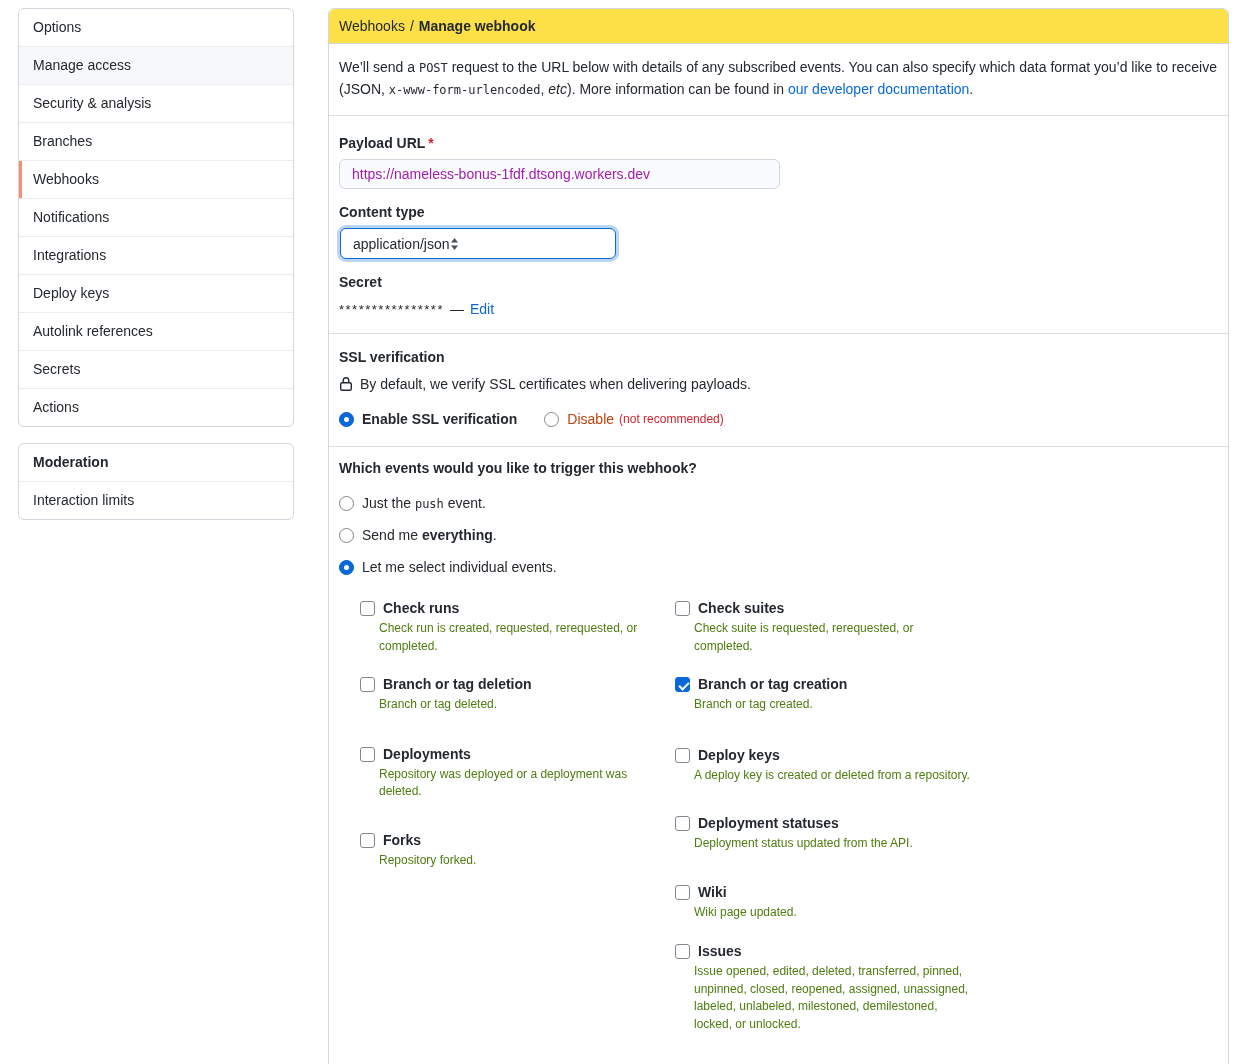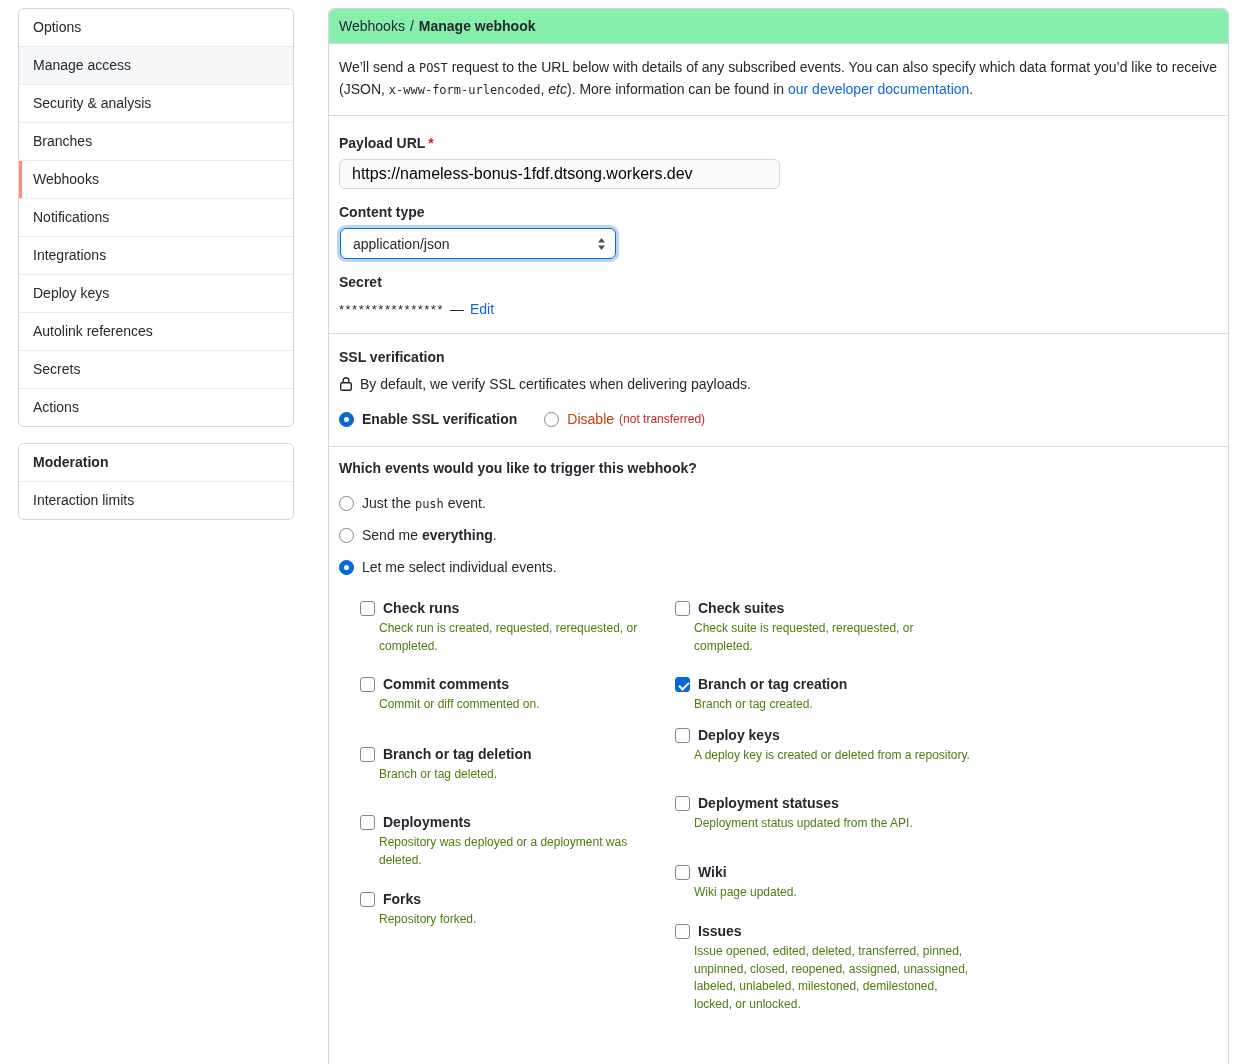--- a/index.html
+++ b/index.html
@@ -16,38 +16,38 @@
   .side-item { display:block; padding:9px 14px; font-size:14px; line-height:19px; color:#24292f;
                text-decoration:none; border-top:1px solid #eaecf0; cursor:pointer; }
   .side-box > .side-item:first-child, .side-box > a:first-of-type:first-child { border-top:0; }
   .side-box > :first-child { border-top:0; }
   .side-item.highlighted { background:#f6f8fa; }
   .side-item.active { box-shadow:inset 3px 0 0 #fd8c73; }
   .side-header { font-weight:700; cursor:default; }
 
   
   .panel { flex:1; border:1px solid #d0d7de; border-radius:6px; background:#fff; min-height:1100px; }
-  .panel-header { background:#86efac; border-bottom:1px solid #d0d7de; border-radius:6px 6px 0 0;
+  .panel-header { background:#fde047; border-bottom:1px solid #d0d7de; border-radius:6px 6px 0 0;
                   padding:9px 10px; font-size:14px; }
   .crumb-link { color:#24292f; text-decoration:none; cursor:pointer; }
   .crumb-sep { margin:0 5px; }
   .crumb-current { font-weight:600; }
 
   .panel-desc { padding:13px 10px 14px; border-bottom:1px solid #d8dee4; font-size:14px; line-height:21px; }
   .inline-code { font-family:"DejaVu Sans Mono","Liberation Mono",monospace; font-size:12px; }
   .em { font-style:italic; }
   .link { color:#0969da; text-decoration:none; cursor:pointer; }
 
   .section { padding-left:10px; padding-right:10px; }
   .form-section { padding-top:4px; padding-bottom:16px; border-bottom:1px solid #d8dee4; }
   .field-label { display:block; font-weight:600; font-size:14px; margin:15px 0 8px; }
   .req { color:#cf222e; margin-left:3px; }
-  .text-input { width:441px; height:30px; padding:5px 12px; font:inherit; font-size:16px; color:#000000;
+  .text-input { width:441px; height:30px; padding:5px 12px; font:inherit; font-size:14px; color:#a21caf;
                 background:#fafbfc; border:1px solid #d0d7de; border-radius:6px; outline:none; }
-  .select { width:276px; height:31px; display:flex; align-items:center; justify-content:space-between;
+  .select { width:276px; height:31px; display:flex; align-items:center; justify-content:flex-start;
             padding:0 9px 0 12px; border:1px solid #0969da; border-radius:6px; background:#fff;
             box-shadow:0 0 0 3px rgba(9,105,218,0.28); font-size:14px; cursor:pointer; margin-left:1px; }
   .secret-row { margin-top:11px; display:flex; align-items:center; gap:6px; font-size:14px; }
   .masked { letter-spacing:1.5px; font-size:13px; }
 
   .ssl-section { padding-top:15px; padding-bottom:19px; border-bottom:1px solid #d8dee4; }
   .section-heading { font-size:14px; font-weight:600; margin-bottom:11px; }
   .ssl-note { display:flex; align-items:flex-end; gap:7px; margin-bottom:19px; font-size:14px; }
   .ssl-note svg { flex:none; }
 
@@ -79,21 +79,21 @@
                              border:solid #fff; border-width:0 2px 2px 0; transform:rotate(45deg); }
   .event-title { font-weight:600; font-size:14px; line-height:19px; padding-left:4px; }
   .event-desc { margin-top:2px; padding-left:19px; font-size:12px; line-height:17.5px; color:#4d7c0f; }
 
   .col-left  .event-item:nth-child(1){margin-bottom:20px;}
   .col-left  .event-item:nth-child(2){margin-bottom:31px;}
   .col-left  .event-item:nth-child(3){margin-bottom:30px;}
   .col-left  .event-item:nth-child(4){margin-bottom:21px;}
   .col-left  .event-item:nth-child(5){margin-bottom:60px;}
   .col-right .event-item:nth-child(1){margin-bottom:20px;}
-  .col-right .event-item:nth-child(2){margin-bottom:12px;}
+  .col-right .event-item:nth-child(2){margin-bottom:32px;}
   .col-right .event-item:nth-child(3){margin-bottom:30px;}
   .col-right .event-item:nth-child(4){margin-bottom:30px;}
   .col-right .event-item:nth-child(5){margin-bottom:21px;}
 </style>
 </head>
 <body>
 
 <div class="page">
 
   <aside class="sidebar">
@@ -171,21 +171,21 @@
         <span>By default, we verify SSL certificates when delivering payloads.</span>
       </p>
       <div class="radio-row">
         <label class="radio-opt">
           <span class="radio checked"></span>
           <span class="ssl-enable">Enable SSL verification</span>
         </label>
         <label class="radio-opt disable-opt">
           <span class="radio"></span>
           <span class="ssl-disable">Disable</span>
-          <span class="ssl-disable-note">(not transferred)</span>
+          <span class="ssl-disable-note">(not recommended)</span>
         </label>
       </div>
     </div>
 
     <div class="section events-section">
       <h3 class="section-heading events-question">Which events would you like to trigger this webhook?</h3>
 
       <div class="event-radios">
         <label class="radio-opt">
           <span class="radio"></span>
@@ -205,27 +205,20 @@
         <div class="events-col col-left">
 
             <div class="event-item">
               <label class="event-head">
                 <span class="checkbox"></span>
                 <span class="event-title">Check runs</span>
               </label>
               <p class="event-desc">Check run is created, requested, rerequested, or completed.</p>
             </div>
 
-            <div class="event-item">
-              <label class="event-head">
-                <span class="checkbox"></span>
-                <span class="event-title">Commit comments</span>
-              </label>
-              <p class="event-desc">Commit or diff commented on.</p>
-            </div>
 
             <div class="event-item">
               <label class="event-head">
                 <span class="checkbox"></span>
                 <span class="event-title">Branch or tag deletion</span>
               </label>
               <p class="event-desc">Branch or tag deleted.</p>
             </div>
 
             <div class="event-item">

